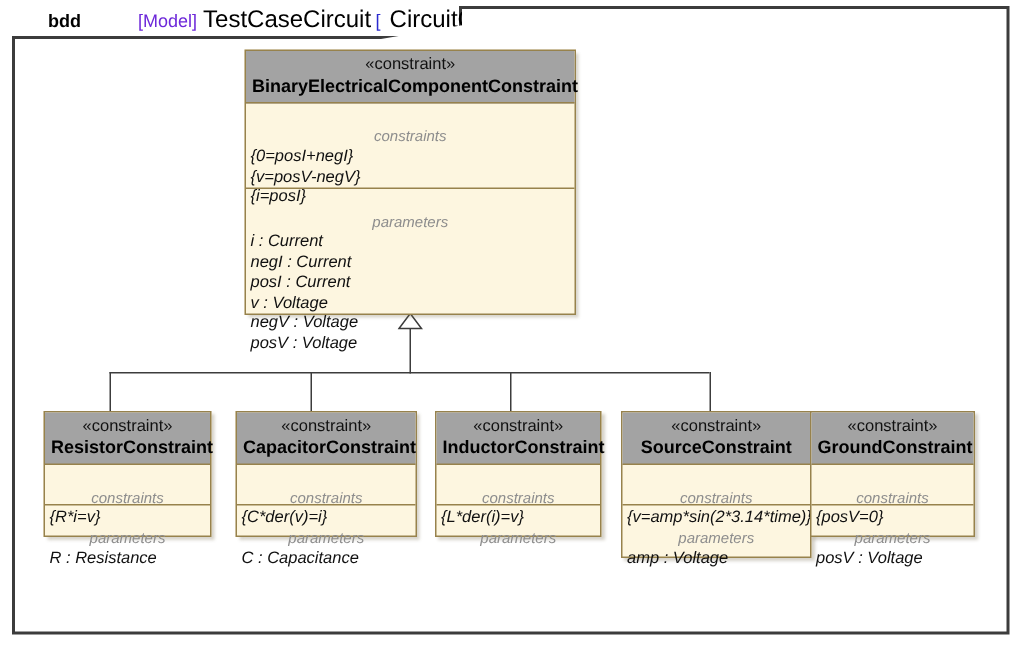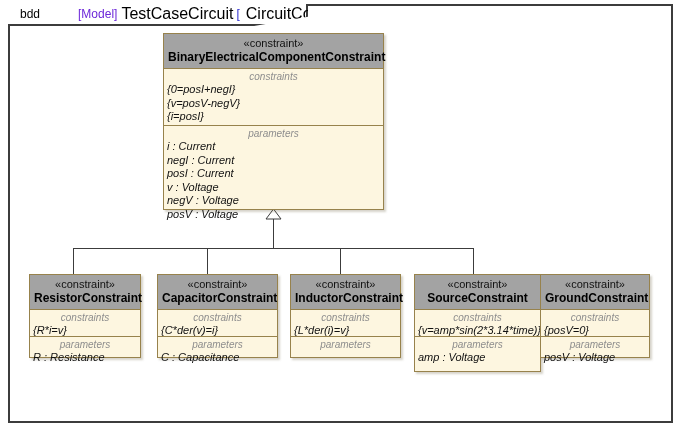--- a/index.html
+++ b/index.html
@@ -34,24 +34,25 @@
     border-top: none; border-left: none;
     background: #ffffff;
     box-sizing: border-box;
     padding: 0 10px 0 12px;
     display: flex;
     align-items: center;
     white-space: nowrap;
     clip-path: polygon(0 0, 100% 0, 100% 58%, 82% 100%, 0 100%);
   }
   #frame-tab .kind {
-    font-weight: normal;
+    font-weight: bold;
     font-size: 12px;
     color: #000;
     margin-right: 4px;
+    margin-left: 12px;
   }
   #frame-tab .model-kw {
     color: #6d28d9;
     margin-right: 4px;
     font-size: 12px;
     margin-left: 34px;
   }
   #frame-tab .diag-name {
     color: #000;
     font-size: 16px;
@@ -94,21 +95,21 @@
   .blk-title {
     display: block;
     font-size: 12px;
     font-weight: bold;
     color: #000;
     line-height: 15px;
     white-space: nowrap;
   }
   .compartment {
     border-bottom: 1px solid #97824c;
-    padding: 1px 0 3px 0;
+    padding: 16px 0 3px 0;
     box-sizing: border-box;
   }
   .compartment:last-child { border-bottom: none; }
   .comp-label {
     display: block;
     text-align: center;
     font-style: italic;
     font-size: 10px;
     color: #8d8d8d;
     line-height: 13px;

